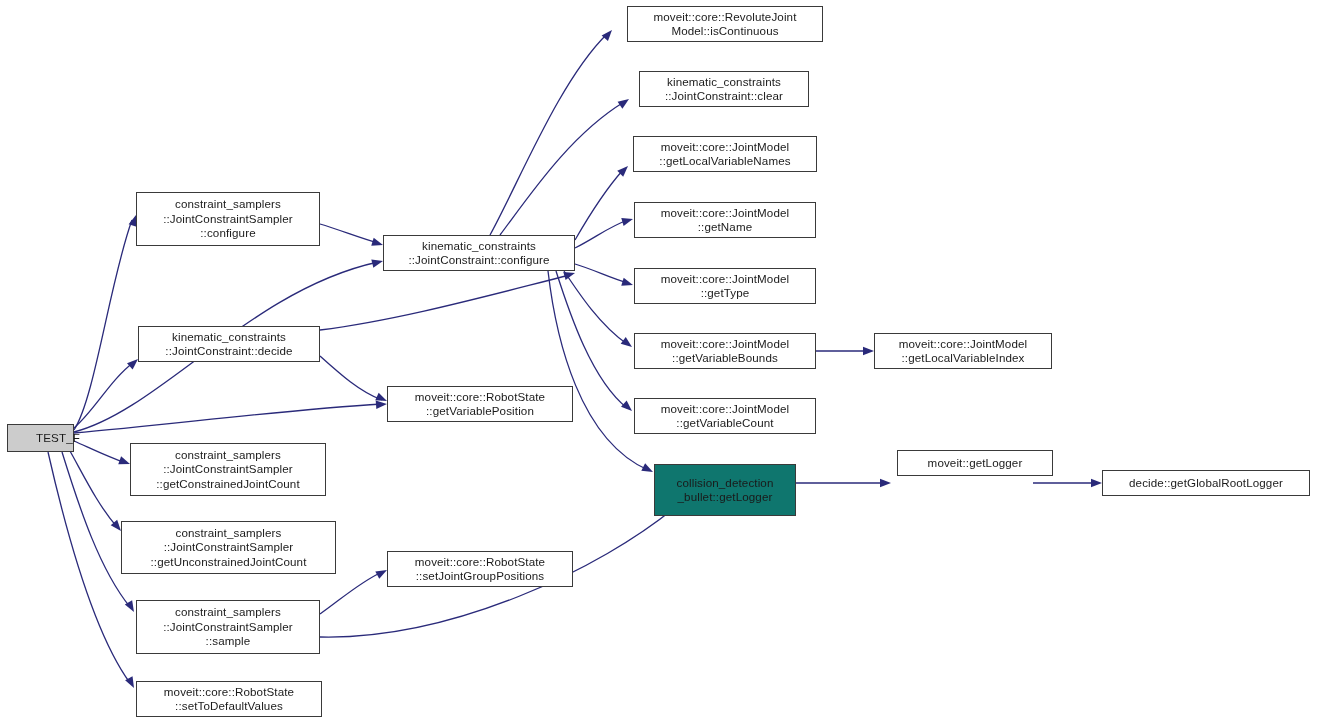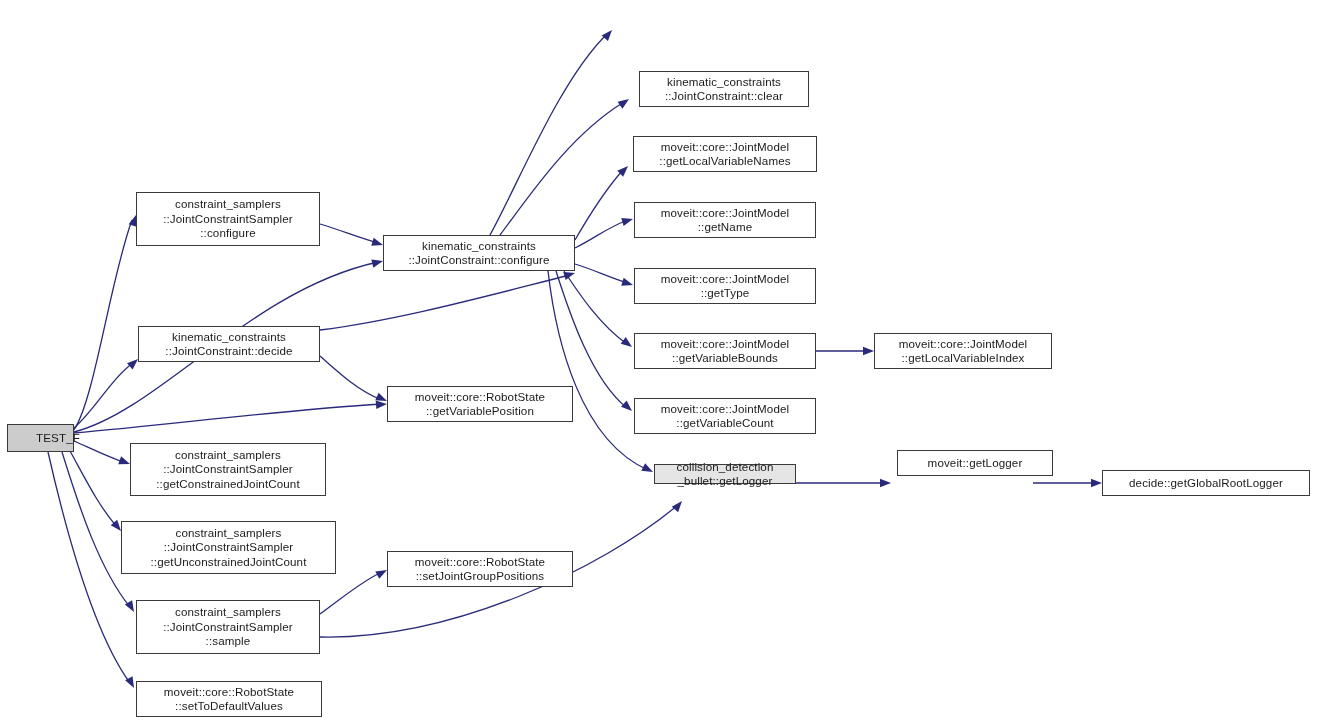--- a/index.html
+++ b/index.html
@@ -118,31 +118,33 @@
     <div class="node" style="left: 121px; top: 521px; width: 215px; height: 53px; border-color: rgb(58, 58, 58); background: rgb(255, 255, 255);"><span class="node-label">constraint_samplers
 ::JointConstraintSampler
 ::getUnconstrainedJointCount</span></div>
     <div class="node" style="left: 136px; top: 600px; width: 184px; height: 54px; border-color: rgb(58, 58, 58); background: rgb(255, 255, 255);"><span class="node-label">constraint_samplers
 ::JointConstraintSampler
 ::sample</span></div>
     <div class="node" style="left: 136px; top: 681px; width: 186px; height: 36px; border-color: rgb(58, 58, 58); background: rgb(255, 255, 255);"><span class="node-label">moveit::core::RobotState
 ::setToDefaultValues</span></div>
     <div class="node" style="left: 387px; top: 551px; width: 186px; height: 36px; border-color: rgb(58, 58, 58); background: rgb(255, 255, 255);"><span class="node-label">moveit::core::RobotState
 ::setJointGroupPositions</span></div>
+    <div class="node" style="left: 627px; top: 6px; width: 196px; height: 36px; border-color: rgb(58, 58, 58); background: rgb(255, 255, 255);"><span class="node-label">moveit::core::RevoluteJoint
+Model::isContinuous</span></div>
     <div class="node" style="left: 639px; top: 71px; width: 170px; height: 36px; border-color: rgb(58, 58, 58); background: rgb(255, 255, 255);"><span class="node-label">kinematic_constraints
 ::JointConstraint::clear</span></div>
     <div class="node" style="left: 633px; top: 136px; width: 184px; height: 36px; border-color: rgb(58, 58, 58); background: rgb(255, 255, 255);"><span class="node-label">moveit::core::JointModel
 ::getLocalVariableNames</span></div>
     <div class="node" style="left: 634px; top: 202px; width: 182px; height: 36px; border-color: rgb(58, 58, 58); background: rgb(255, 255, 255);"><span class="node-label">moveit::core::JointModel
 ::getName</span></div>
     <div class="node" style="left: 634px; top: 268px; width: 182px; height: 36px; border-color: rgb(58, 58, 58); background: rgb(255, 255, 255);"><span class="node-label">moveit::core::JointModel
 ::getType</span></div>
     <div class="node" style="left: 634px; top: 333px; width: 182px; height: 36px; border-color: rgb(58, 58, 58); background: rgb(255, 255, 255);"><span class="node-label">moveit::core::JointModel
 ::getVariableBounds</span></div>
     <div class="node" style="left: 634px; top: 398px; width: 182px; height: 36px; border-color: rgb(58, 58, 58); background: rgb(255, 255, 255);"><span class="node-label">moveit::core::JointModel
 ::getVariableCount</span></div>
-    <div class="node" style="left: 654px; top: 464px; width: 142px; height: 20px; border-color: rgb(58, 58, 58); background: #e5e5e5;"><span class="node-label">collision_detection
+    <div class="node" style="left: 654px; top: 464px; width: 142px; height: 52px; border-color: rgb(58, 58, 58); background: #0f766e;"><span class="node-label">collision_detection
 _bullet::getLogger</span></div>
     <div class="node" style="left: 874px; top: 333px; width: 178px; height: 36px; border-color: rgb(58, 58, 58); background: rgb(255, 255, 255);"><span class="node-label">moveit::core::JointModel
 ::getLocalVariableIndex</span></div>
     <div class="node" style="left: 891px; top: 450px; width: 156px; height: 26px; border-color: rgb(58, 58, 58); background: rgb(255, 255, 255); margin-left: 6px;"><span class="node-label">moveit::getLogger</span></div>
     <div class="node" style="left: 1102px; top: 470px; width: 208px; height: 26px; border-color: rgb(58, 58, 58); background: rgb(255, 255, 255);"><span class="node-label">decide::getGlobalRootLogger</span></div>
   </div>
 
 </body></html>

